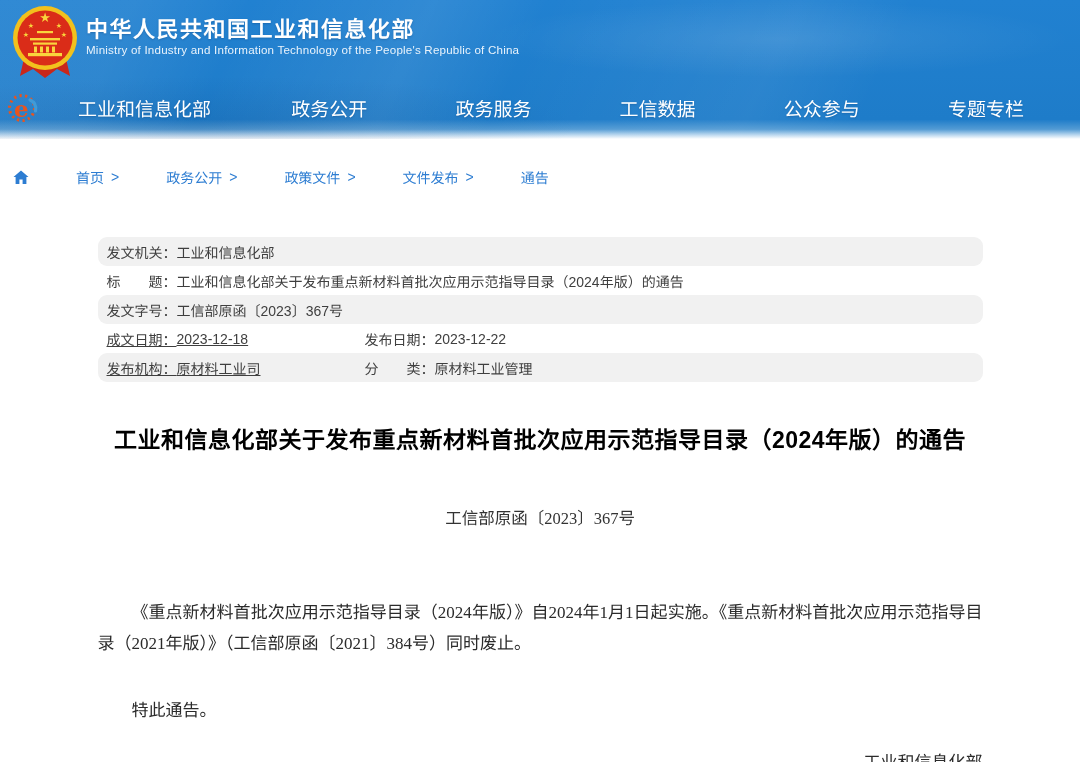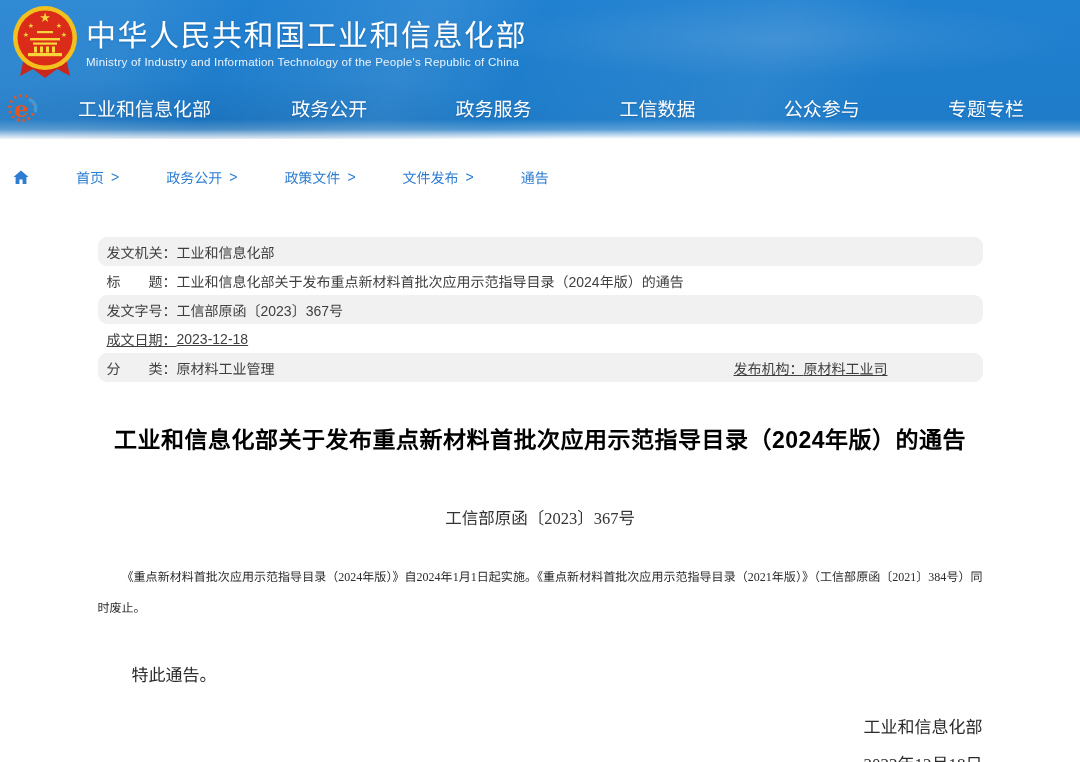--- a/index.html
+++ b/index.html
@@ -18,21 +18,21 @@
     background:
       radial-gradient(ellipse 420px 55px at 72% 28%, rgba(255,255,255,0.10), rgba(255,255,255,0) 70%),
       radial-gradient(ellipse 520px 70px at 20% 90%, rgba(8,58,118,0.14), rgba(8,58,118,0) 70%),
       linear-gradient(115deg, rgba(255,255,255,0.07) 12%, rgba(255,255,255,0) 22%, rgba(255,255,255,0.08) 38%, rgba(255,255,255,0) 48%, rgba(255,255,255,0.06) 70%, rgba(255,255,255,0) 80%),
       linear-gradient(180deg, #2181d1 0%, #1e7cc9 86%, #539bd4 93%, #b8d6ee 97%, #ffffff 100%);
   }
 
   .header { height:82px; position:relative; }
   .emblem-wrap { position:absolute; left:9px; top:4px; width:72px; height:76px; }
   .site-titles { position:absolute; left:86px; top:11px; }
-  .site-title { font-size:30px; font-weight:normal; color:#ffffff; letter-spacing:1.5px; text-shadow:0 1px 2px rgba(0,40,90,0.25); white-space:nowrap; }
+  .site-title { font-size:22px; font-weight:bold; color:#ffffff; letter-spacing:1.5px; text-shadow:0 1px 2px rgba(0,40,90,0.25); white-space:nowrap; }
   .site-subtitle { font-size:11.6px; color:#e9f3fc; letter-spacing:0.2px; white-space:nowrap; }
 
   .header-right { position:absolute; right:22px; top:14px; width:366px; }
   .search-bar { display:flex; height:31px; }
   .search-input {
     flex:1; border:none; outline:none; background:#ffffff;
     border-radius:3px 0 0 3px; padding:0 8px; font-size:14px; color:#333;
   }
   .search-btn {
     width:81px; border:none; cursor:pointer;
@@ -76,21 +76,21 @@
   .meta-value { white-space:nowrap; }
 
   .doc-title {
     margin-top:39px; text-align:center;
     font-size:23px; font-weight:bold; color:#000000;
     letter-spacing:0.5px;
   }
   .serif { font-family:"Liberation Serif","DejaVu Serif",serif; }
   .doc-number { margin-top:50px; text-align:center; font-size:16.5px; color:#333333; }
   .doc-body-p {
-    margin-top:33px; font-size:12px; line-height:31px; color:#2b2b2b;
+    margin-top:68px; font-size:17px; line-height:31px; color:#2b2b2b;
     text-indent:2em; text-align:justify;
   }
   .doc-close-p { margin-top:36px; font-size:17px; line-height:31px; color:#2b2b2b; text-indent:2em; }
   .signature { text-align:right; color:#2b2b2b; }
   .sig-org { margin-top:22px; font-size:17px; }
   .sig-date { margin-top:12px; font-size:17px; }
 </style>
 </head>
 <body>
 
@@ -181,30 +181,34 @@
       <div class="meta-cell">
         <span class="meta-label">发文字号：</span>
         <span class="meta-value">工信部原函〔2023〕367号</span>
       </div>
     </div>
     <div class="meta-row">
       <div class="meta-cell fixed">
         <span class="meta-label">成文日期：</span>
         <span class="meta-value">2023-12-18</span>
       </div>
+      <div class="meta-cell">
+        <span class="meta-label">发布日期：</span>
+        <span class="meta-value">2023-12-22</span>
+      </div>
     </div>
     <div class="meta-row stripe">
-      <div class="meta-cell">
-        <span class="meta-label">分　　类：</span>
-        <span class="meta-value">原材料工业管理</span>
-      </div>
       <div class="meta-cell fixed">
         <span class="meta-label">发布机构：</span>
         <span class="meta-value">原材料工业司</span>
       </div>
+      <div class="meta-cell">
+        <span class="meta-label">分　　类：</span>
+        <span class="meta-value">原材料工业管理</span>
+      </div>
     </div>
   </div>
 
   <h1 class="doc-title">工业和信息化部关于发布重点新材料首批次应用示范指导目录（2024年版）的通告</h1>
 
   <div class="doc-number serif">工信部原函〔2023〕367号</div>
 
   <p class="doc-body-p serif">《重点新材料首批次应用示范指导目录（2024年版）》自2024年1月1日起实施。《重点新材料首批次应用示范指导目录（2021年版）》（工信部原函〔2021〕384号）同时废止。</p>
 
   <p class="doc-close-p serif">特此通告。</p>

